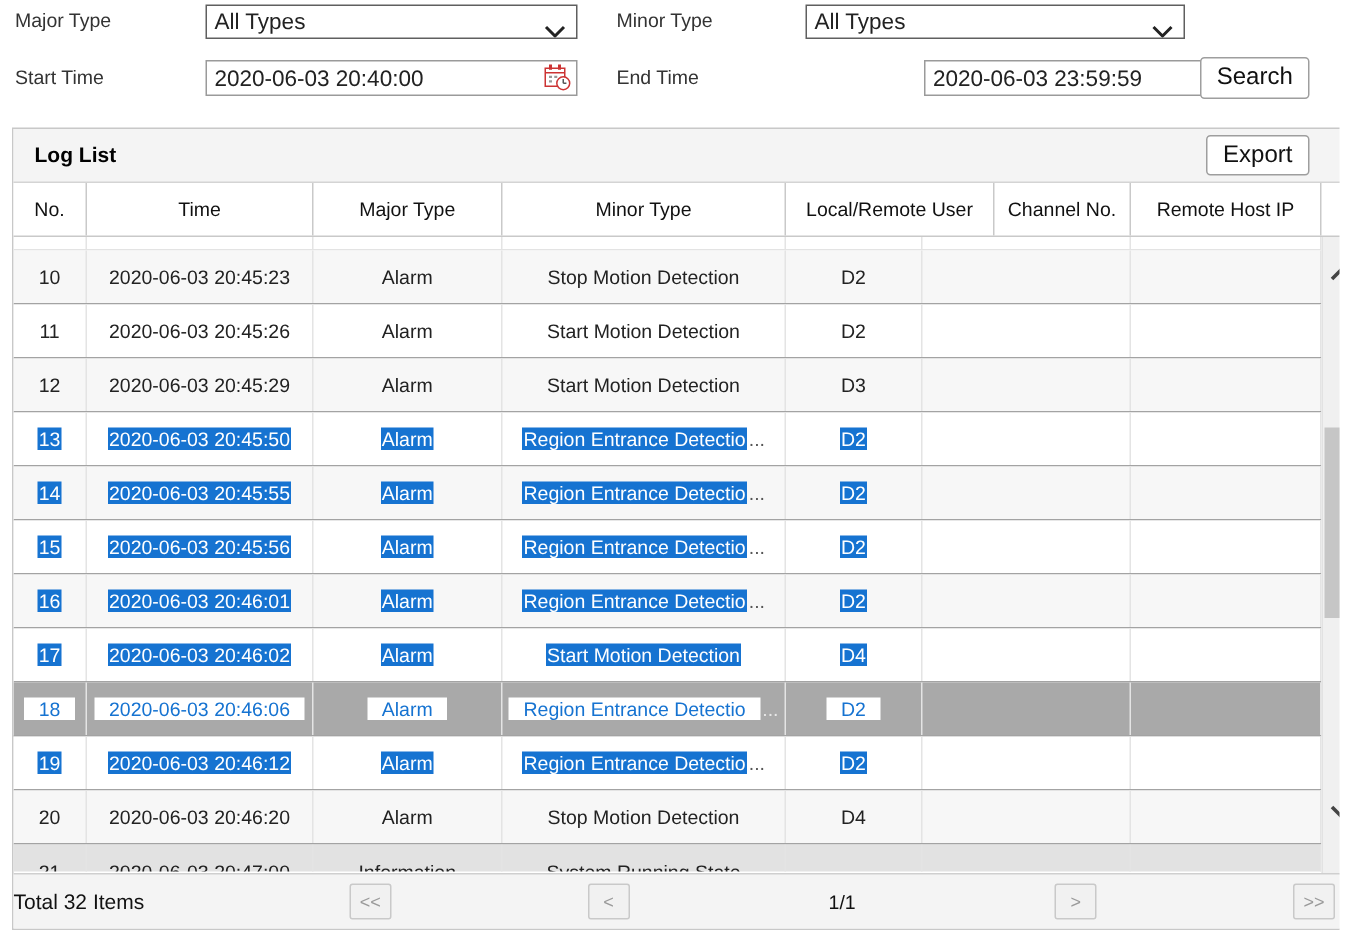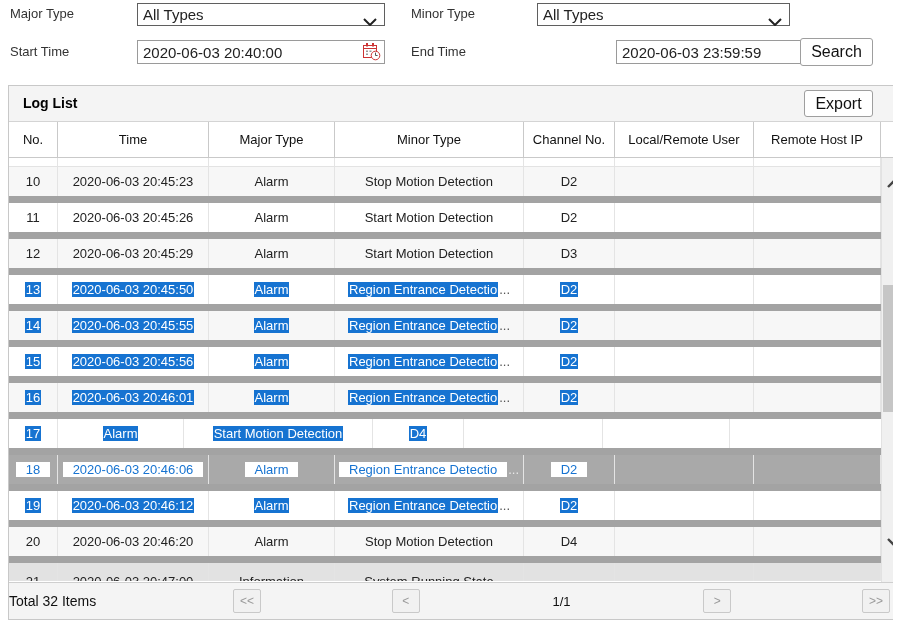--- a/index.html
+++ b/index.html
@@ -42,21 +42,21 @@
   .hcell{display:flex;align-items:center;justify-content:center;font-size:13px;color:#111;
          border-right:1px solid #c9c9c9;box-sizing:border-box;overflow:hidden;white-space:nowrap;}
   .hfill{flex:1;border-right:none;}
 
   .col0{width:49px;}.col1{width:151px;}.col2{width:126px;}.col3{width:189px;}
   .col4{width:91px;}.col5{width:139px;}.col6{width:127px;}
 
   .viewport{display:flex;height:424px;}
   .rows-wrap{width:872px;overflow:hidden;}
 
-  .trow{display:flex;height:36px;box-sizing:border-box;border-bottom:7px solid #a3a3a3;background:#fff;}
+  .trow{display:flex;height:36px;box-sizing:border-box;border-bottom:1px solid #a3a3a3;background:#fff;}
   .trow.zebra{background:#f7f7f7;}
   .trow.hl-row{background:var(--selected-row-bg,#a9a9a9);}
   .trow.partial-top{height:9px;border-bottom:1px solid #e3e3e3;}
   .trow.partial-bottom{height:18px;overflow:hidden;background:#e2e2e2;border-bottom:none;}
   .partial-bottom .cell{height:36px;}
 
   .cell{display:flex;align-items:center;justify-content:center;font-size:13px;color:#222;
         border-right:1px solid #e4e4e4;box-sizing:border-box;overflow:hidden;white-space:nowrap;}
   .hl-text .chip{background:var(--selection-blue,#1673d1);color:#ffffff;padding:0 1px;}
   .hl-row  .chip{background:#fff;color:var(--selection-blue,#1673d1);padding:0 10px;}
@@ -148,22 +148,22 @@
     <div class="panel-bar">
       <span class="panel-title">Log List</span>
       <button class="btn export-btn">Export</button>
     </div>
 
     <div class="colhead">
       <div class="hcell col0">No.</div>
       <div class="hcell col1">Time</div>
       <div class="hcell col2">Major Type</div>
       <div class="hcell col3">Minor Type</div>
+      <div class="hcell col5">Local/Remote User</div>
       <div class="hcell col4">Channel No.</div>
-      <div class="hcell col5">Local/Remote User</div>
       <div class="hcell col6">Remote Host IP</div>
       <div class="hcell hfill"></div>
     </div>
 
     <div class="viewport">
       <div class="rows-wrap">
           <div class="trow partial-top">
             <div class="cell col0"></div>
             <div class="cell col1"></div>
             <div class="cell col2"></div>
@@ -275,20 +275,23 @@
             </div>
             <div class="cell col4">
               <span class="chip">D2</span>
             </div>
             <div class="cell col5"></div>
             <div class="cell col6"></div>
           </div>
           <div class="trow hl-text">
             <div class="cell col0">
               <span class="chip">17</span>
+            </div>
+            <div class="cell col1">
+              <span class="chip">2020-06-03 20:46:02</span>
             </div>
             <div class="cell col2">
               <span class="chip">Alarm</span>
             </div>
             <div class="cell col3">
               <span class="chip">Start Motion Detection</span>
             </div>
             <div class="cell col4">
               <span class="chip">D4</span>
             </div>

